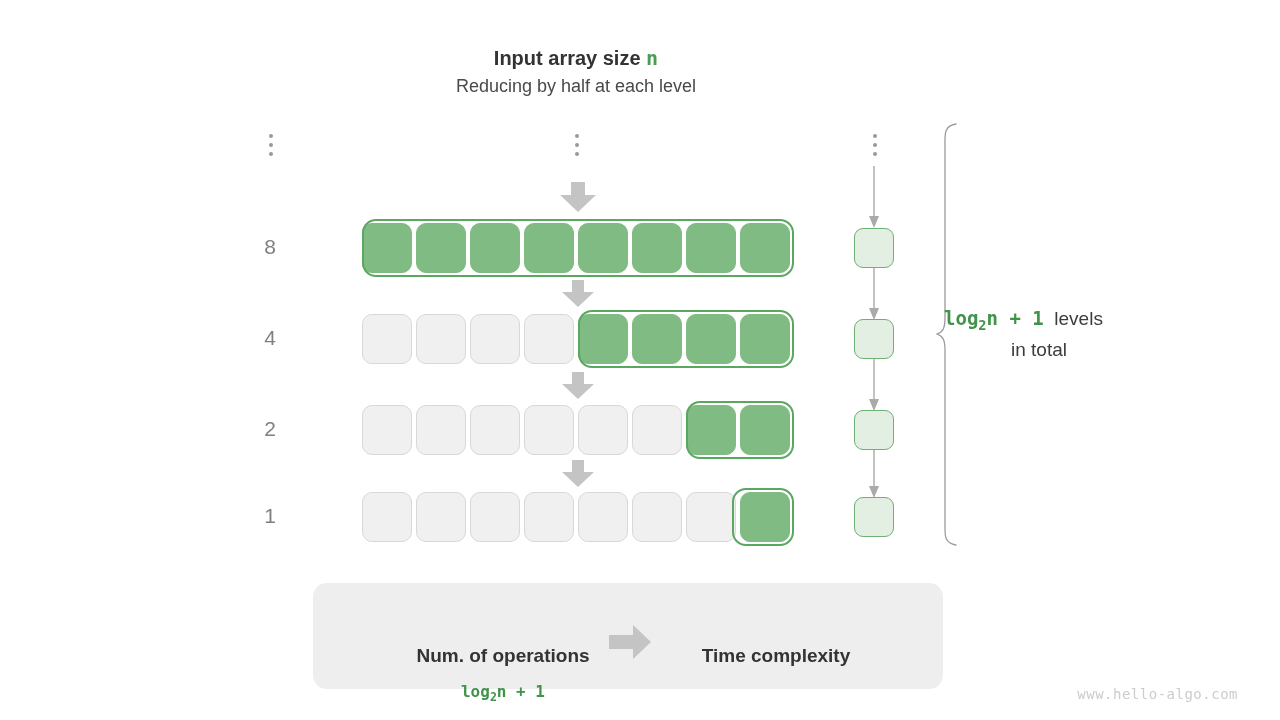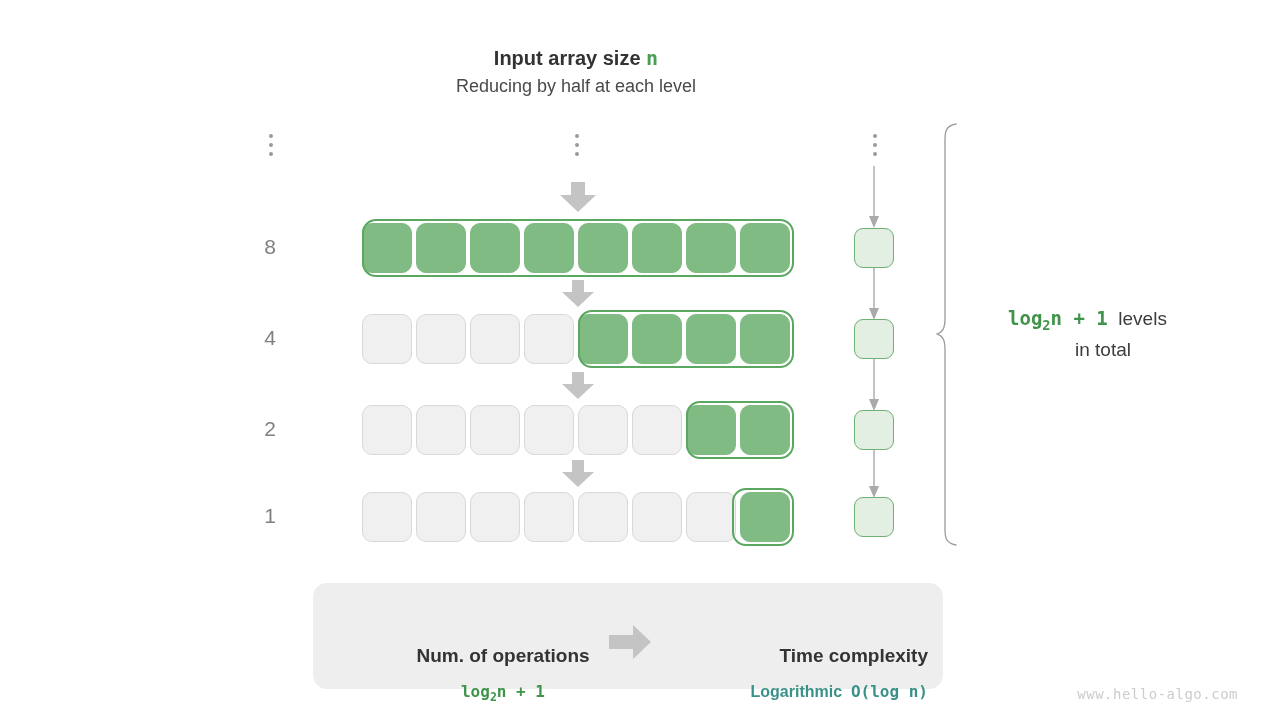--- a/index.html
+++ b/index.html
@@ -129,21 +129,21 @@
   .op-connector {
     position: absolute;
     left: 874px;
     transform: translateX(-50%);
   }
 
   
   #brace { position: absolute; left: 936px; top: 122px; }
   #brace-caption {
     position: absolute;
-    left: 1008px;
+    left: 944px;
     top: 305px;
     font-size: 19px;
     color: #3c3c3c;
     line-height: 1.45;
     width: 240px;
   }
   #brace-caption .l2 { display: block; text-align: center; width: 190px; }
   .formula {
     font-family: "DejaVu Sans Mono", monospace;
     color: #3f9449;
@@ -186,21 +186,21 @@
   .sum-value .teal-b {
     color: #3a9189;
     font-weight: bold;
   }
   .sum-value .teal-m {
     font-family: "DejaVu Sans Mono", monospace;
     color: #3a9189;
     font-weight: bold;
   }
   #sum-left  { left: 40px;  width: 300px; }
-  #sum-right { left: 335px; width: 280px; text-align: right; }
+  #sum-right { left: 323px; width: 280px; }
   #sum-arrow { position: absolute; left: 296px; top: 42px; }
 
   
   #watermark {
     position: absolute;
     right: 42px;
     bottom: 18px;
     font-family: "DejaVu Sans Mono", monospace;
     font-size: 14px;
     color: #cccccc;
@@ -362,19 +362,18 @@
     </div>
 
     <div id="sum-arrow">
       <svg width="42" height="34" viewBox="0 0 42 34" aria-hidden="true">
         <polygon points="0,10 24,10 24,0 42,17 24,34 24,24 0,24" fill="#c4c4c4"></polygon>
       </svg>
     </div>
 
     <div class="sum-col" id="sum-right">
       <div class="sum-title">Time complexity</div>
-      <div class="sum-value"><span class="teal-b">Logarithmic</span>&nbsp;&nbsp;<span class="teal-m">O(log n)</span></div>
     </div>
   </div>
 
   <div id="watermark">www.hello-algo.com</div>
 
 </div>
 
 </body></html>

